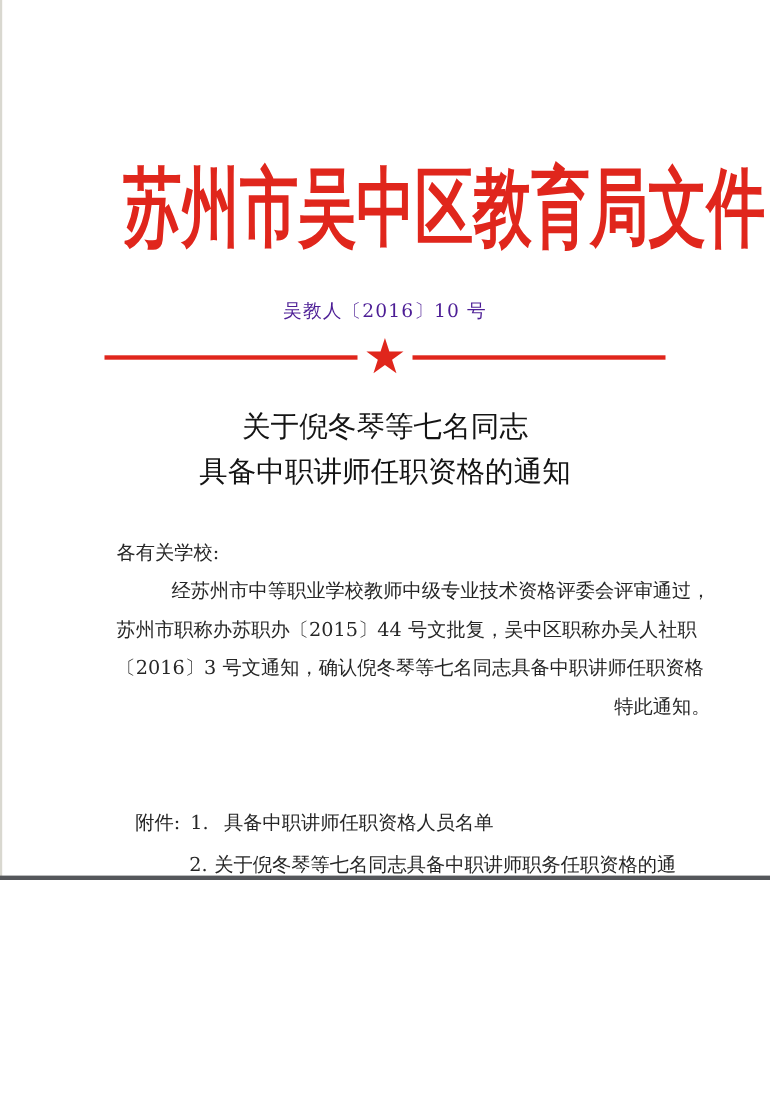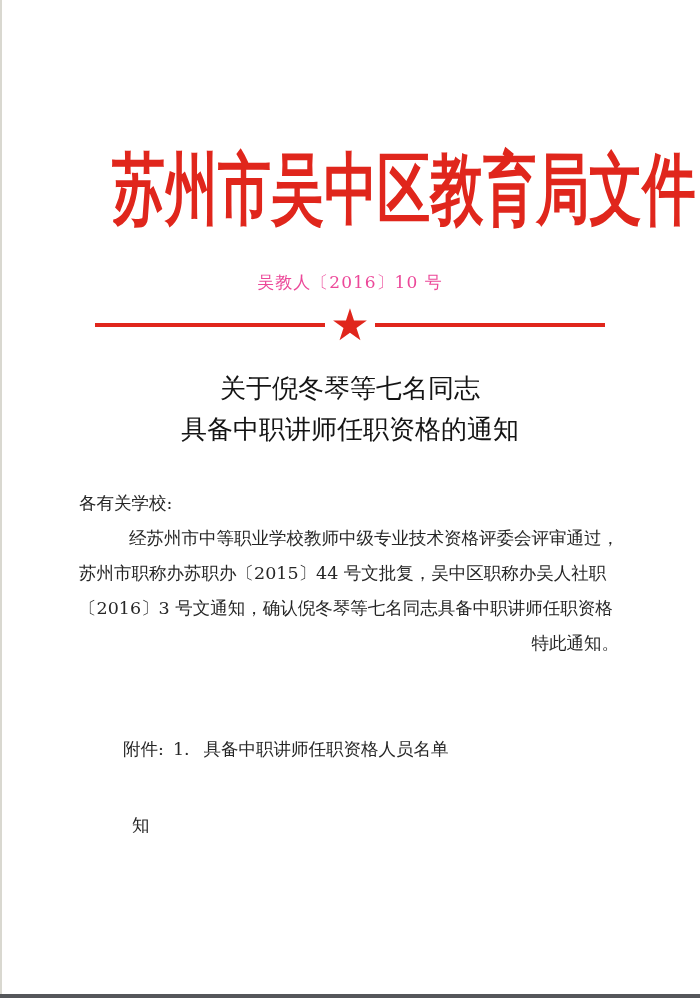--- a/index.html
+++ b/index.html
@@ -1,19 +1,19 @@
 <!DOCTYPE html>
 <html><head>
 <meta charset="utf-8">
 <style>
   html, body { margin: 0; padding: 0; background: #ffffff; }
   .page {
     position: relative;
     width: 700px;
-    height: 998px;
+    height: 800px;
     background: #ffffff;
     overflow: hidden;
     font-family: "DejaVu Serif", "Liberation Serif", serif;
     color: #262626;
   }
   .edge-left {
     position: absolute; left: 0; top: 0; width: 2px; height: 100%;
     background: #d9d8d0;
   }
   .edge-bottom {
@@ -25,41 +25,41 @@
     text-align: center;
     font-size: 78px; font-weight: bold; line-height: 1;
     color: #e0261c;
     white-space: nowrap;
     transform: scaleX(0.68);
     transform-origin: 50% 50%;
   }
   .doc-number {
     position: absolute; top: 271px; left: 0; width: 700px;
     text-align: center;
-    font-size: 17px; color: #ec4899;
+    font-size: 17px; color: #4c1d95;
     letter-spacing: 1px;
   }
   .divider-row {
     position: absolute; top: 303px; left: 95px; width: 510px; height: 44px;
     display: flex; align-items: center;
   }
   .divider-seg { height: 4px; background: #e0261c; flex: 1 1 auto; }
   .divider-star {
     width: 50px; text-align: center; flex: 0 0 auto;
     font-size: 44px; line-height: 44px; color: #e0261c;
     font-family: "DejaVu Sans", sans-serif;
   }
   .doc-title {
     position: absolute; top: 368px; left: 0; width: 700px;
     text-align: center;
     font-size: 26px; font-weight: normal; line-height: 41px;
     color: #141414;
   }
   .body-block {
-    position: absolute; top: 486px; left: 79px; width: 540px;
+    position: absolute; top: 486px; left: 106px; width: 540px;
     font-size: 17.5px; line-height: 35px; color: #262626;
     white-space: nowrap;
   }
   .indent-2 { padding-left: 36px; text-align: right; }
   .attach-row {
     position: absolute;
     font-size: 17.5px; line-height: 38px; color: #262626;
     white-space: nowrap;
   }
   .attach-row-1 { top: 730px; left: 123px; }
@@ -96,20 +96,23 @@
     <div class="body-line indent-2">经苏州市中等职业学校教师中级专业技术资格评委会评审通过，</div>
     <div class="body-line">苏州市职称办苏职办〔2015〕44 号文批复，吴中区职称办吴人社职</div>
     <div class="body-line">〔2016〕3 号文通知，确认倪冬琴等七名同志具备中职讲师任职资格</div>
     <div class="body-line indent-2">特此通知。</div>
   </div>
 
   <div class="attach-row attach-row-1">
     <span>附件:</span><span class="attach-num-1">1.</span><span class="attach-text-1">具备中职讲师任职资格人员名单</span>
   </div>
 
+  <div class="attach-row attach-row-2">
+    <span>2.</span><span class="attach-text-2">关于倪冬琴等七名同志具备中职讲师职务任职资格的通</span>
+  </div>
 
   <div class="attach-row attach-row-3">
     <span>知</span>
   </div>
 
   <div class="edge-bottom"></div>
 
 </div>
 
 </body></html>

